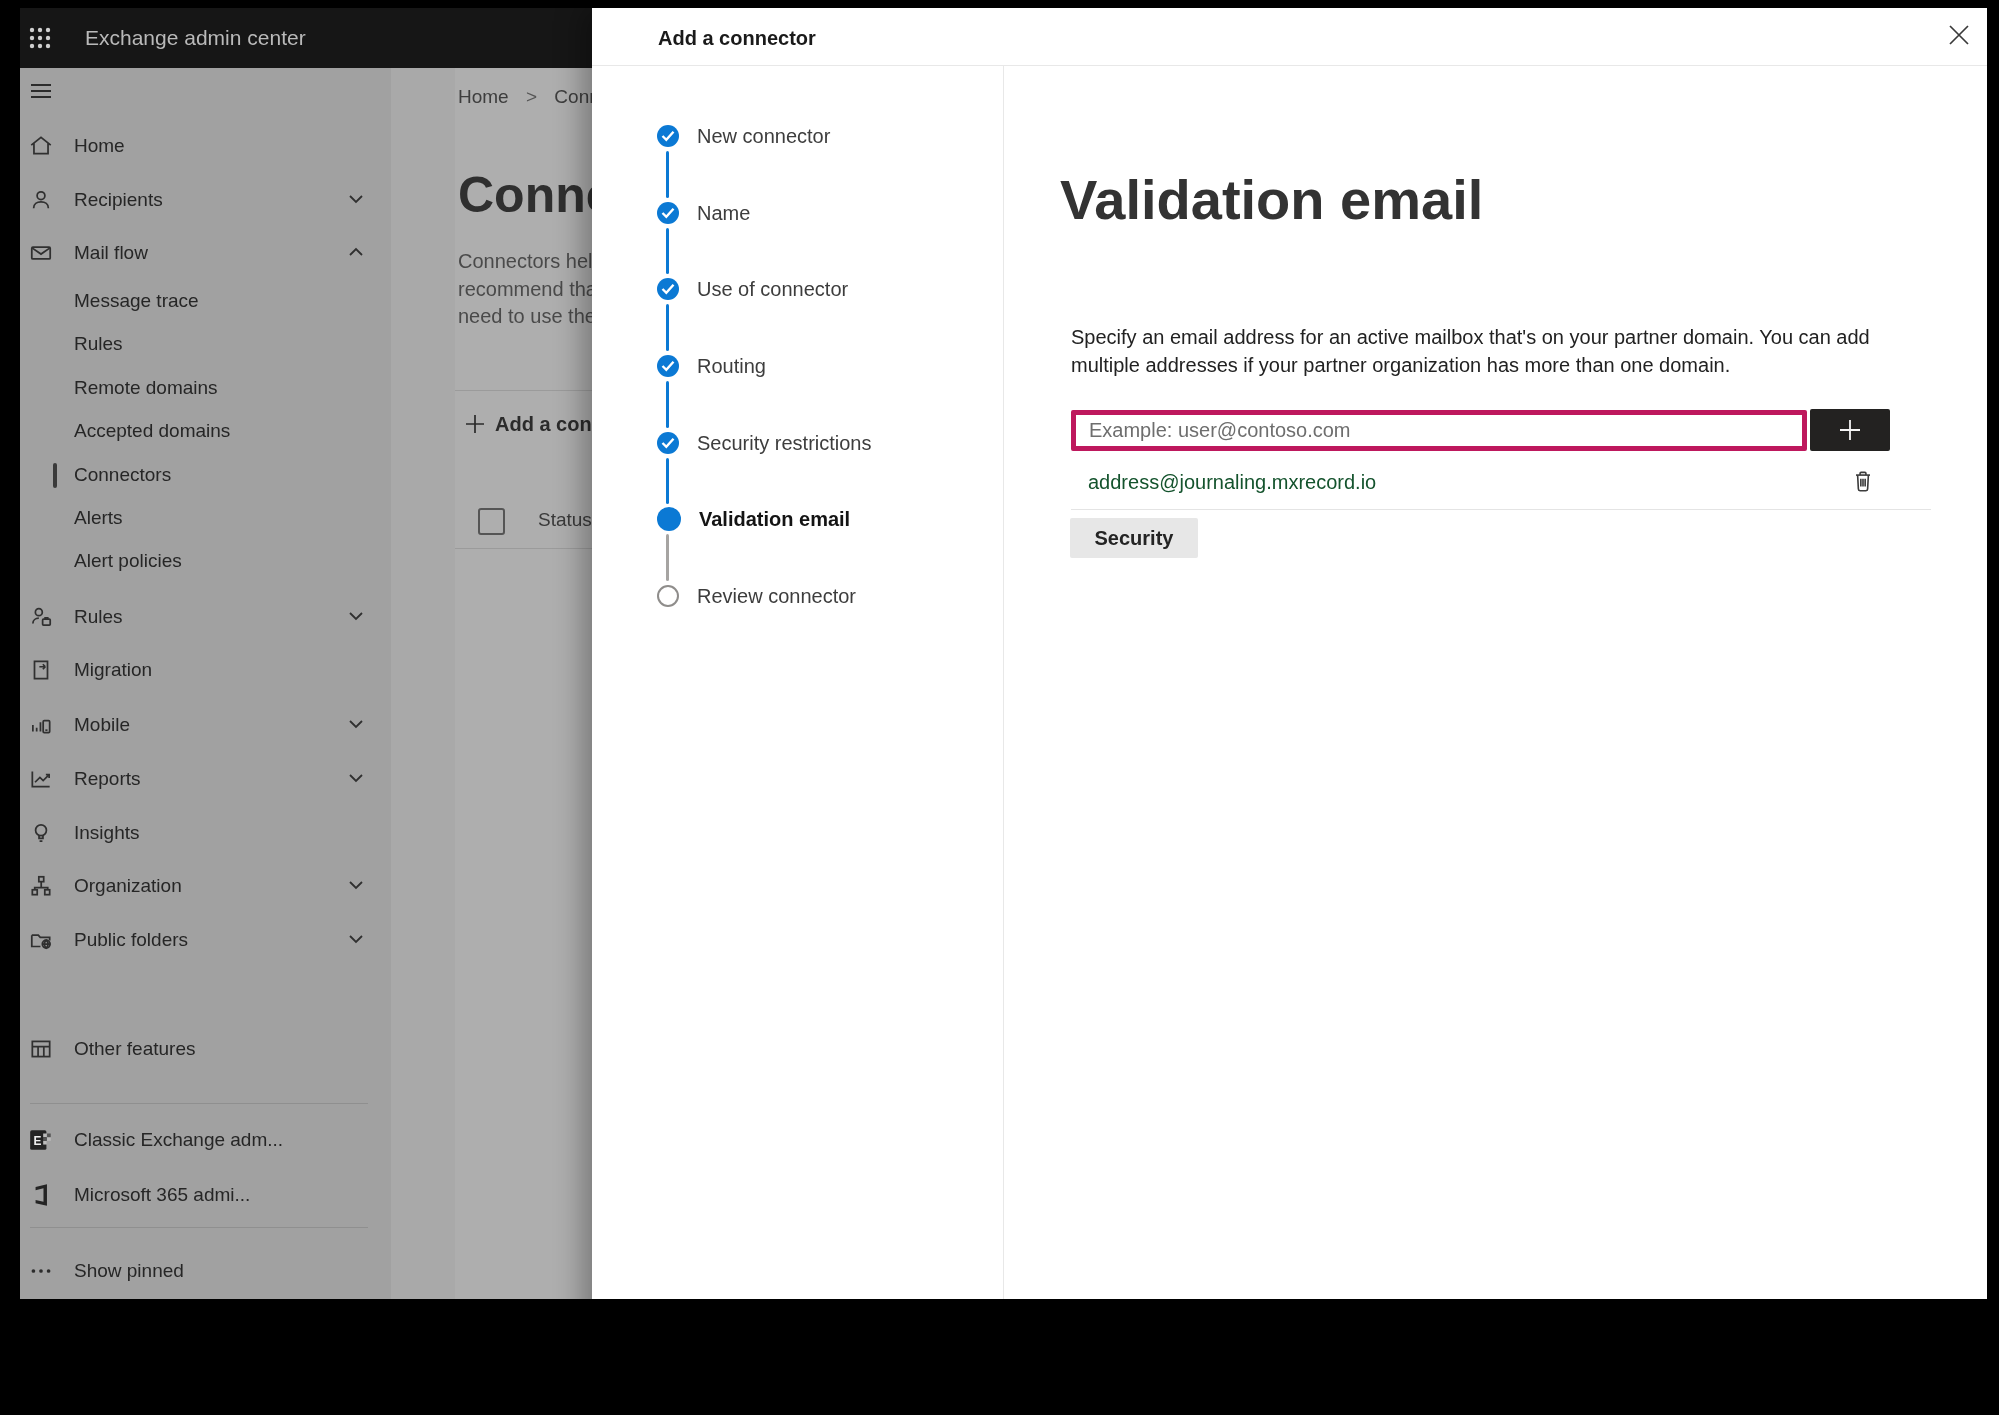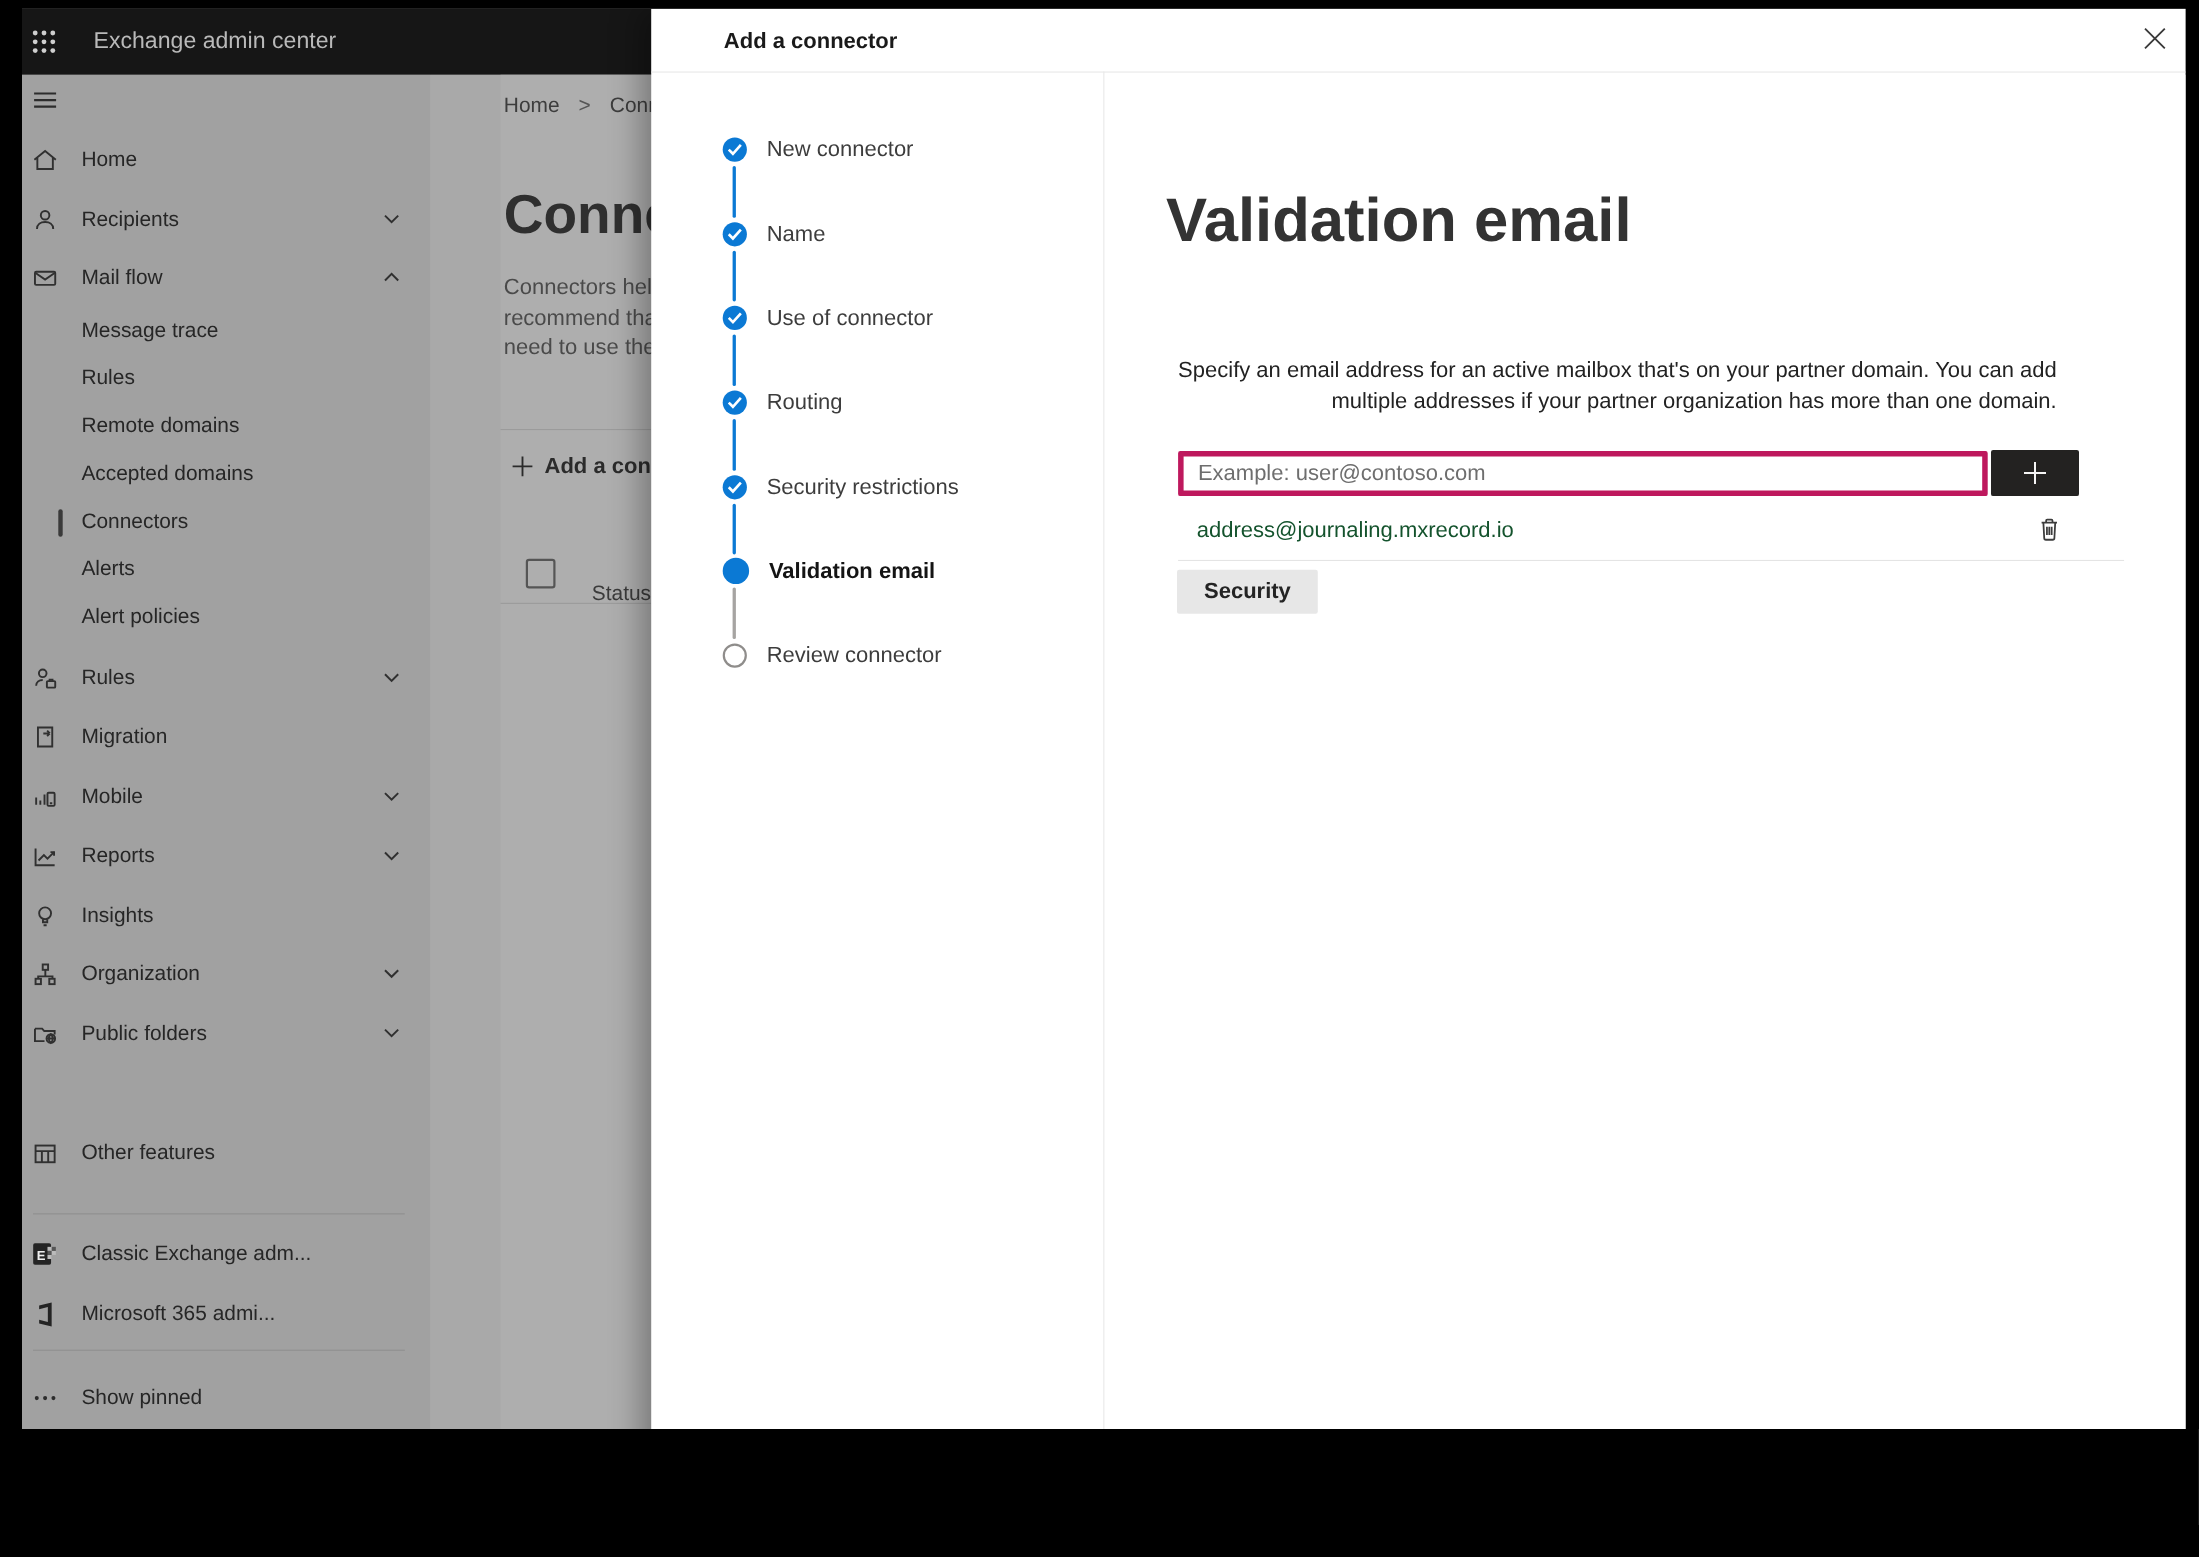--- a/index.html
+++ b/index.html
@@ -25,42 +25,42 @@
   #hamburger{left:8px;top:70px;width:26px;height:26px;color:#2c2c2c;cursor:pointer;}
 
   .crumb{left:438px;top:76px;height:26px;line-height:26px;font-size:19px;color:#3d3d3d;white-space:nowrap;}
   #bgTitle{left:438px;top:158px;font-size:50px;font-weight:700;color:#2f2f2f;white-space:nowrap;}
   #bgIntro{left:438px;top:240px;font-size:20px;line-height:27.5px;color:#4a4a4a;white-space:nowrap;}
   .pg-divider{left:435px;width:137px;height:1px;background:#9b9b9b;}
   #bgAddBtn{left:443px;top:396px;height:40px;cursor:pointer;color:#2b2b2b;}
   #bgAddBtn .plus{position:absolute;left:0;top:8px;width:24px;height:24px;}
   #bgAddBtn .lbl{position:absolute;left:32px;top:0;height:40px;line-height:40px;font-size:20px;font-weight:700;white-space:nowrap;}
   #bgCheckbox{left:458px;top:500px;width:23px;height:23px;border:2px solid #555;border-radius:3px;background:transparent;cursor:pointer;}
-  #bgStatus{left:518px;top:500px;height:24px;line-height:24px;font-size:19px;color:#3a3a3a;cursor:pointer;margin-top:20px;}
+  #bgStatus{left:518px;top:500px;height:24px;line-height:24px;font-size:19px;color:#3a3a3a;cursor:pointer;}
 
   
   #panel{left:572px;top:0;width:1395px;height:1385px;background:#fff;box-shadow:-10px 0 26px rgba(0,0,0,.30);}
   #dlgTitle{left:66px;top:14px;height:32px;line-height:32px;font-size:20px;font-weight:700;color:#1a1a1a;}
   #closeBtn{left:1350px;top:10px;width:34px;height:34px;color:#3a3a3a;cursor:pointer;}
   .hline{background:#e8e8e8;height:1px;}
   #vline{left:411px;top:57px;width:1px;height:1254px;background:#e8e8e8;}
 
   .step{position:absolute;left:65px;height:40px;display:flex;align-items:center;cursor:pointer;}
   .dot{width:22px;height:22px;border-radius:50%;box-sizing:border-box;flex:0 0 auto;
        display:flex;align-items:center;justify-content:center;}
   .dot.done,.dot.current{background:#0b79d4;}
   .dot.current{width:24px;height:24px;}
   .dot.todo{background:#fff;border:2.5px solid #8f8d8b;}
   .step-label{margin-left:18px;font-size:20px;color:#3d3d3d;white-space:nowrap;}
   .step.current .step-label{font-weight:700;color:#141414;}
   .sline{position:absolute;left:73.5px;width:3.5px;border-radius:2px;background:#0b79d4;}
   .sline.gray{background:#a6a4a2;}
 
   #vHeading{left:468px;top:160px;font-size:56px;line-height:64px;font-weight:700;color:#333;white-space:nowrap;}
-  #vDesc{left:479px;top:316px;font-size:20px;line-height:27.5px;color:#222;white-space:nowrap;text-align:right;}
+  #vDesc{left:479px;top:316px;font-size:20px;line-height:27.5px;color:#222;white-space:nowrap;}
   #emailInput{left:479px;top:402px;width:736px;height:41px;box-sizing:border-box;border:5px solid #be185d;
               border-radius:2px;background:#fff;font-family:inherit;font-size:20px;color:#222;padding:0 13px;outline:none;}
   #emailInput::placeholder{color:#6e6e6e;opacity:1;}
   #plusBtn{left:1218px;top:401px;width:80px;height:42px;background:#232221;border:none;border-radius:2px;
            color:#f5f5f5;cursor:pointer;display:flex;align-items:center;justify-content:center;}
   #addedEmail{left:496px;top:462px;height:24px;line-height:24px;font-size:20px;color:#14532d;white-space:nowrap;}
   #trashBtn{left:1256px;top:456px;width:32px;height:34px;color:#3c3c3c;cursor:pointer;background:none;border:none;padding:2px;}
   #rowDivider{left:479px;top:501px;width:860px;}
   .btn{position:absolute;border:none;border-radius:2px;font-family:inherit;font-size:20px;font-weight:700;cursor:pointer;}
   #validateBtn{left:478px;top:510px;width:128px;height:40px;background:#e7e7e7;color:#242424;}

